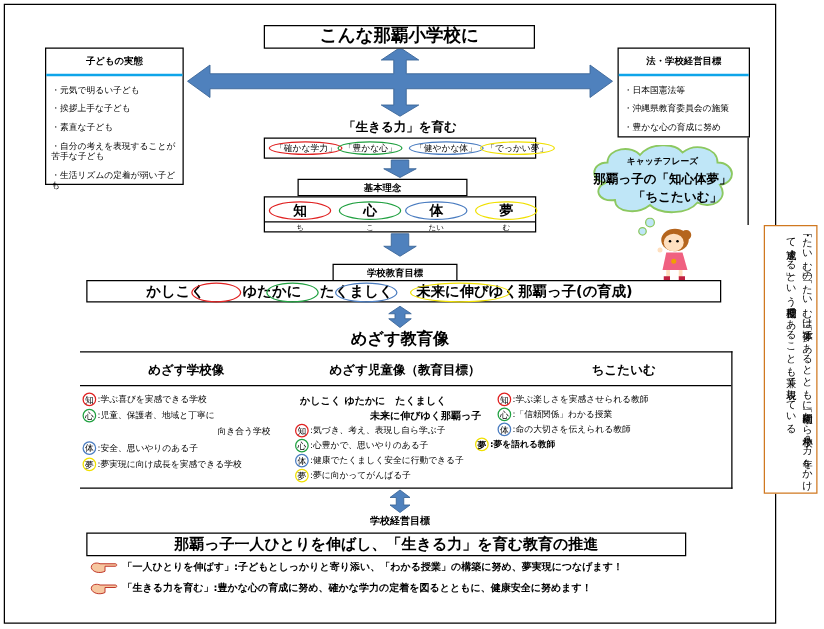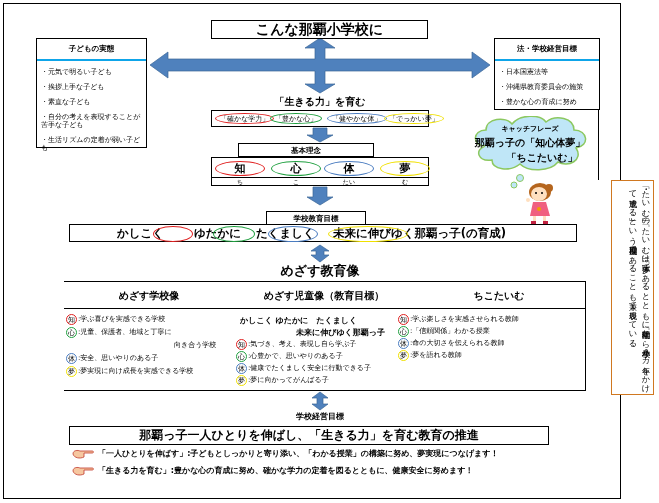--- a/index.html
+++ b/index.html
@@ -148,21 +148,21 @@
   <div class="row" style="left:176px;top:33px;font-weight:bold;font-size:8px;">かしこく ゆたかに　たくましく</div>
   <div class="row" style="left:232px;top:45px;font-weight:bold;font-size:8px;">未来に伸びゆく那覇っ子</div>
   <div class="row" style="left:172px;top:57px;"><span class="mk" style="border-color:#e02020">知</span><span>:気づき、考え、表現し自ら学ぶ子</span></div>
   <div class="row" style="left:172px;top:69px;"><span class="mk" style="border-color:#20a040">心</span><span>:心豊かで、思いやりのある子</span></div>
   <div class="row" style="left:172px;top:81px;"><span class="mk" style="border-color:#4a7cc0">体</span><span>:健康でたくましく安全に行動できる子</span></div>
   <div class="row" style="left:172px;top:93px;"><span class="mk" style="border-color:#f0e000">夢</span><span>:夢に向かってがんばる子</span></div>
 
   <div class="row" style="left:334px;top:32px;"><span class="mk" style="border-color:#e02020">知</span><span>:学ぶ楽しさを実感させられる教師</span></div>
   <div class="row" style="left:334px;top:44px;"><span class="mk" style="border-color:#20a040">心</span><span>:「信頼関係」わかる授業</span></div>
   <div class="row" style="left:334px;top:56px;"><span class="mk" style="border-color:#4a7cc0">体</span><span>:命の大切さを伝えられる教師</span></div>
-  <div class="row" style="left:334px;top:68px;"><span class="mk" style="border-color:#f0e000">夢</span><span>:夢を語れる教師</span></div>
+  <div class="row" style="left:316px;top:68px;font-weight:bold;"><span class="mk" style="border-color:#f0e000">夢</span><span>:夢を語れる教師</span></div>
 </div>
 
 <div class="abs keiei-hd">学校経営目標</div>
 <div class="bx keiei-bar">那覇っ子一人ひとりを伸ばし、「生きる力」を育む教育の推進</div>
 
 <div class="line" style="left:72px;top:448px;">
   <svg class="hand" viewBox="0 0 22 10">
       <path d="M1,5 C1,1 6,1 8,2 L20,2 C22,2 22,4 20,4 L12,4 L12,8 C8,10 2,9 1,5 Z" fill="#f6c7a0" stroke="#c0392b" stroke-width="0.8"></path>
     </svg><span>「一人ひとりを伸ばす」:子どもとしっかりと寄り添い、「わかる授業」の構築に努め、夢実現につなげます！</span>
 </div>

